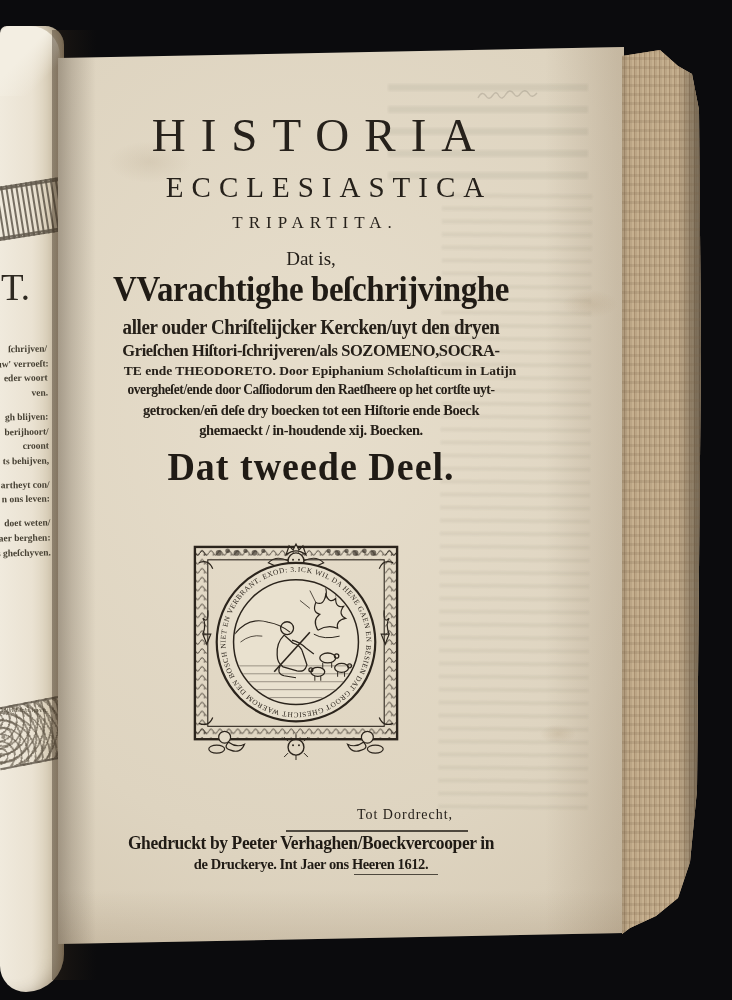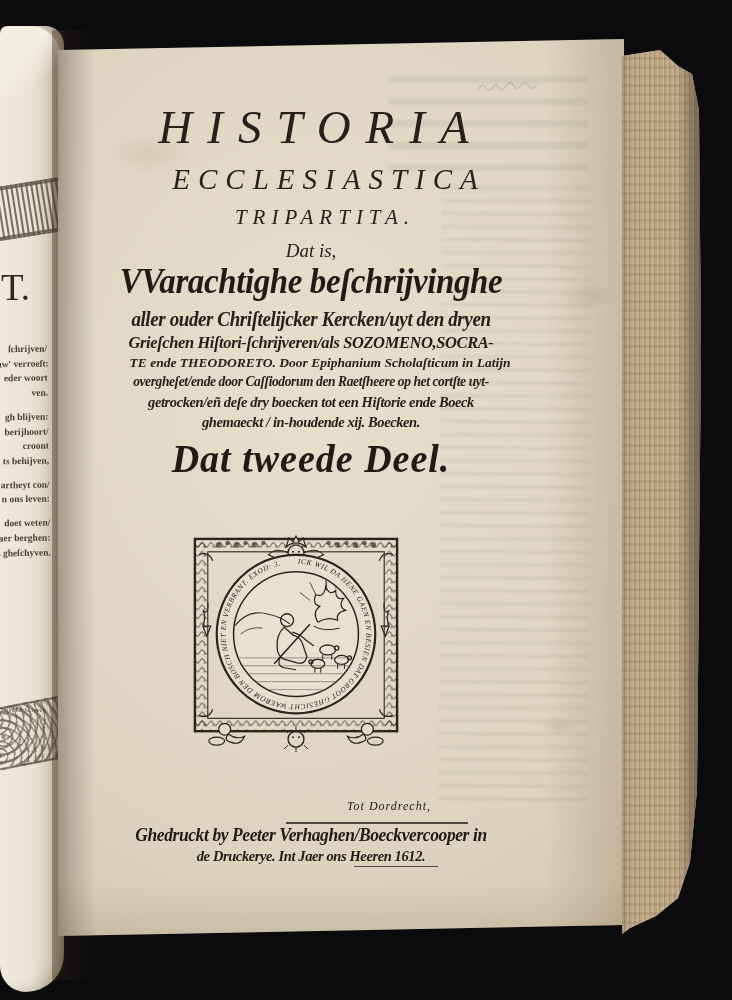--- a/index.html
+++ b/index.html
@@ -28,29 +28,29 @@
     border-top:2px solid rgba(62,54,42,.8);border-bottom:2px solid rgba(62,54,42,.8);}
   .lp-dropcap{position:absolute;left:1px;top:240px;font-size:37px;color:#2e2921;
     font-family:"Liberation Serif",serif;}
   .lp-fragments{position:absolute;right:15px;top:316px;width:58px;text-align:right;
     font-size:9.5px;font-weight:700;color:#464033;line-height:1.55;white-space:nowrap;
     transform:rotate(-1deg);}
   .lp-fragments .gap{margin-top:9px;}
   .lp-signature{position:absolute;right:16px;top:680px;font-size:7px;font-style:italic;color:#5a5342;}
 
   
-  .right-page{position:absolute;left:58px;top:36px;width:566px;height:900px;
+  .right-page{position:absolute;left:58px;top:44px;width:566px;height:900px;
     clip-path:polygon(0 14px,100% 3px,100% 889px,0 900px);
     background:
       radial-gradient(26px 14px at 500px 690px, rgba(140,110,70,.16), transparent 70%),
       radial-gradient(40px 20px at 532px 260px, rgba(140,110,70,.13), transparent 70%),
       radial-gradient(60px 30px at 92px 118px, rgba(120,95,60,.10), transparent 70%),
       linear-gradient(90deg, rgba(120,95,65,0) 86%, rgba(120,95,65,.22) 99%),
       linear-gradient(0deg, rgba(120,95,65,.16) 0%, rgba(120,95,65,0) 6%),
-      radial-gradient(120% 90% at 45% 40%, #e7decc 0%, #ded4c0 55%, #d4c8b2 85%, #c9bca3 100%); font-style: italic;}
+      radial-gradient(120% 90% at 45% 40%, #e7decc 0%, #ded4c0 55%, #d4c8b2 85%, #c9bca3 100%);}
   .gutter-shadow{position:absolute;left:52px;top:30px;width:44px;height:950px;pointer-events:none;
     background:linear-gradient(90deg, rgba(55,42,28,.42) 0%, rgba(55,42,28,.20) 45%, rgba(55,42,28,0) 100%);}
 
   
   .fore-edge{position:absolute;left:622px;top:50px;width:80px;height:892px;
     clip-path:polygon(0 6px,38px 0,56px 16px,70px 24px,77px 60px,79px 300px,75px 740px,68px 812px,56px 848px,34px 866px,8px 878px,0 884px);
     background:
       linear-gradient(90deg, rgba(0,0,0,0) 70%, rgba(0,0,0,.45) 100%),
       repeating-linear-gradient(90deg,#c6b08f 0 2px,#ab9272 2px 3px,#bca686 3px 5px),
       #b89f7f;
@@ -59,32 +59,32 @@
     background:repeating-linear-gradient(0deg, rgba(120,98,72,.18) 0 3px, rgba(0,0,0,0) 3px 9px);}
 
   
   .tp-content{position:absolute;left:0;top:0;width:506px;text-align:center;}
   .tp-block{position:absolute;left:0;width:100%;}
   .t-roman{font-family:"Liberation Serif","DejaVu Serif",serif;}
   .t-black{font-family:"Liberation Serif","DejaVu Serif",serif;font-weight:700;
            letter-spacing:-.4px;transform:scaleY(1.07);color:#201b15;}
   .title1{top:64px;font-size:47px;letter-spacing:15px;padding-left:10px;color:#26211b;}
   .title2{top:127px;font-size:29px;letter-spacing:8px;padding-left:18px;}
-  .title3{top:169px;font-size:21px;letter-spacing:6px;padding-left:14px;}
+  .title3{top:169px;font-size:17px;letter-spacing:6px;padding-left:4px;}
   .dat-is{top:204px;font-size:19px;}
   .heading{top:227px;font-size:33px;}
   .sub-line{color:#262019;}
   .sub1{top:273px;font-size:19px;}
   .sub2{top:297px;font-size:16.5px;}
   .sub3{top:319px;font-size:13.5px;font-weight:600;transform:none;letter-spacing:0;margin-left:9px;}
   .sub4{top:338px;font-size:13.5px;}
   .sub5{top:358px;font-size:14.5px;}
   .sub6{top:378px;font-size:14.5px;}
   .part-title{top:400px;font-size:38px;letter-spacing:1px;}
-  .imprint1{top:763px;font-size:12px;letter-spacing:1px;padding-left:66px;margin-left:12px;}
+  .imprint1{top:763px;font-size:14px;letter-spacing:1px;padding-left:94px;}
   .imprint-rule1{position:absolute;left:228px;top:786px;width:182px;height:1.5px;background:#2a251e;opacity:.8;}
   .imprint2{top:789px;font-size:17.5px;}
   .imprint3{top:812px;font-size:14.5px;}
   .imprint-rule2{position:absolute;left:296px;top:830px;width:84px;height:1.2px;background:#2a251e;opacity:.8;}
 
   
   .ghost{position:absolute;pointer-events:none;filter:blur(1.1px);opacity:.9;}
   .ghost1{left:382px;top:150px;width:150px;height:620px;
     background:repeating-linear-gradient(180deg, rgba(100,102,84,.085) 0 4px, rgba(0,0,0,0) 4px 13px);
     transform:rotate(.4deg);}

